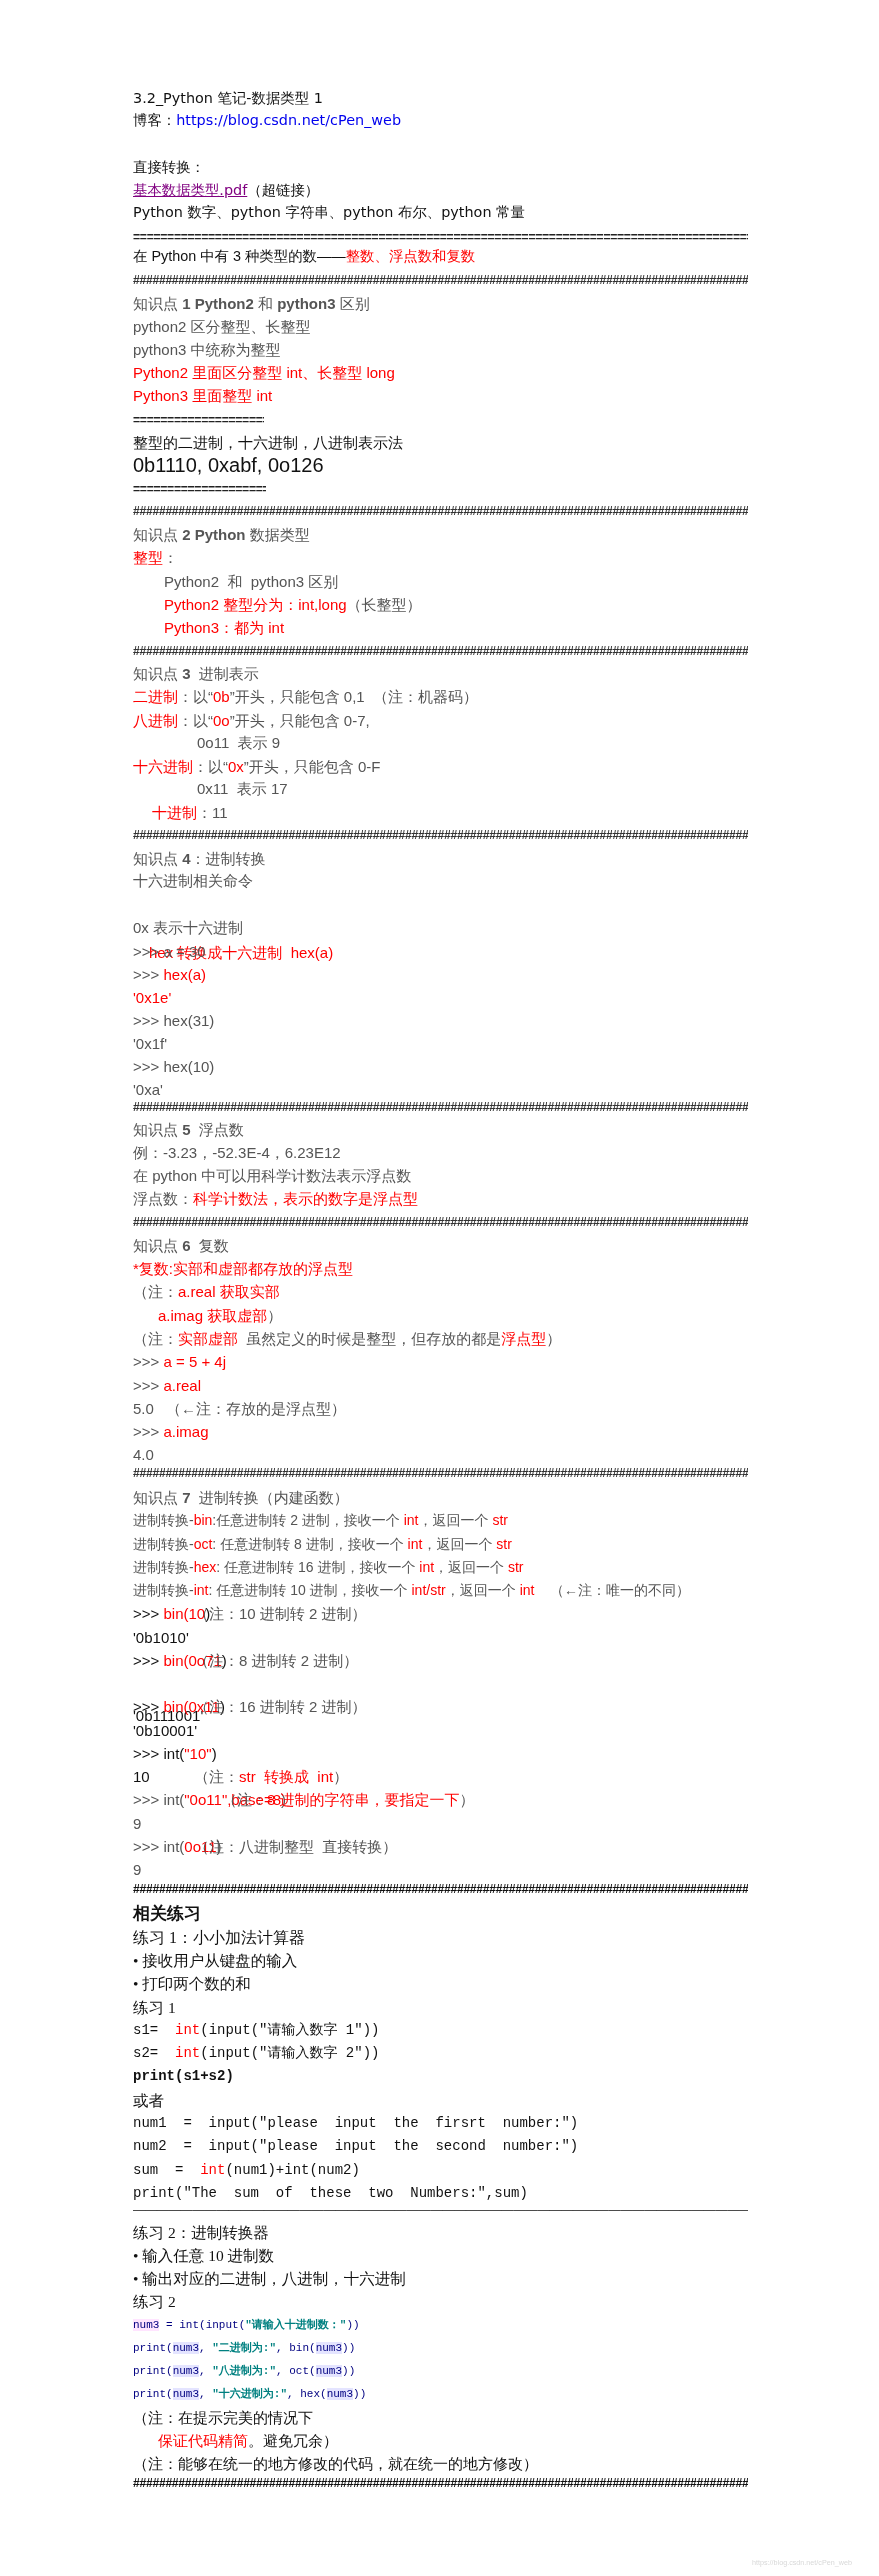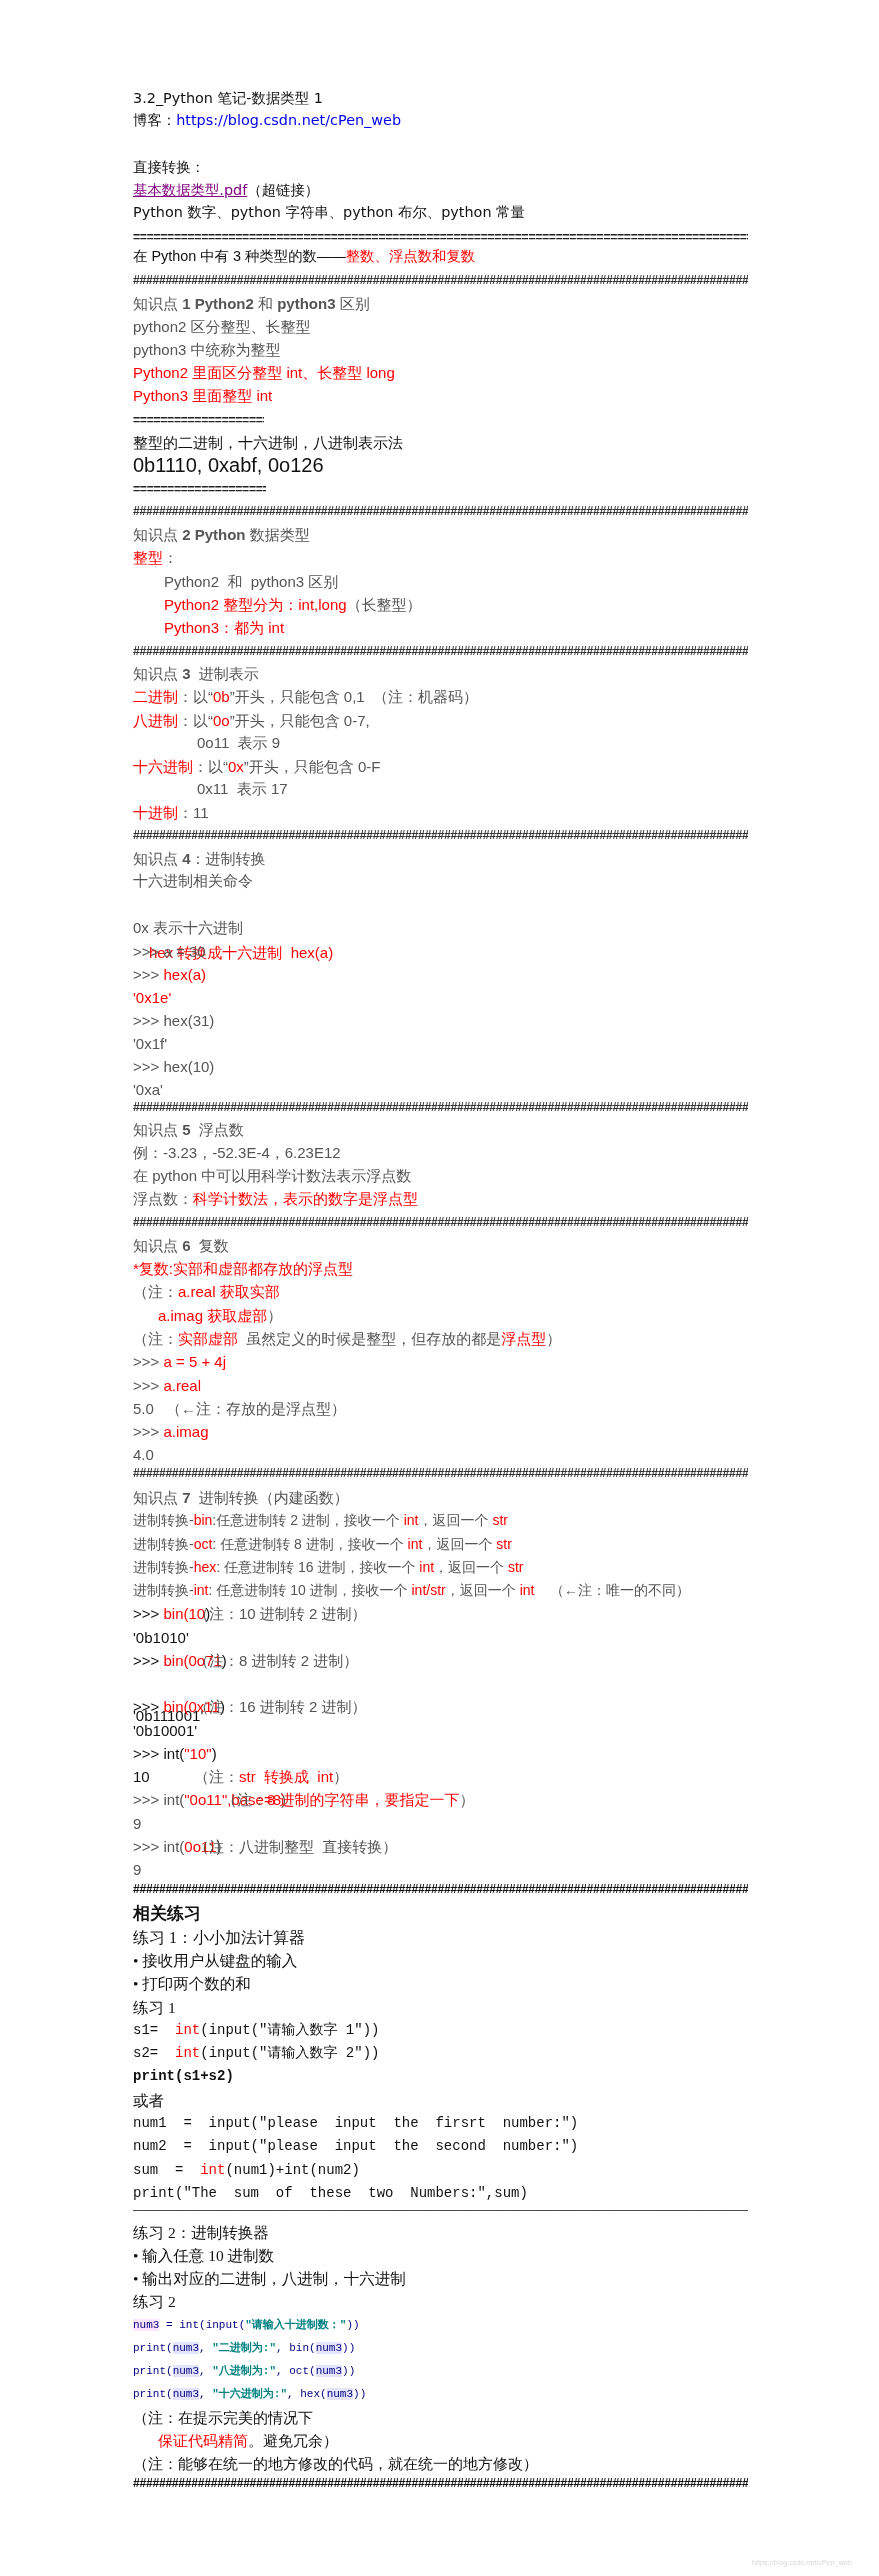--- a/index.html
+++ b/index.html
@@ -67,21 +67,21 @@
   <div class="ln red ind1" style="top:618px;">Python3：都为 int</div>
 
   <div class="divider hash" style="top:644px;">##################################################################################################</div>
 
   <div class="ln gray" style="top:664px;"><span>知识点 </span><span class="bold">3</span><span>  进制表示</span></div>
   <div class="ln gray" style="top:687px;text-align:center;"><span class="red">二进制</span><span>：以“</span><span class="red">0b</span><span>”开头，只能包含 0,1  （注：机器码）</span></div>
   <div class="ln gray" style="top:711px;"><span class="red">八进制</span><span>：以“</span><span class="red">0o</span><span>”开头，只能包含 0-7,</span></div>
   <div class="ln gray ind2" style="top:733px;">0o11  表示 9</div>
   <div class="ln gray" style="top:757px;"><span class="red">十六进制</span><span>：以“</span><span class="red">0x</span><span>”开头，只能包含 0-F</span></div>
   <div class="ln gray ind2" style="top:779px;">0x11  表示 17</div>
-  <div class="ln gray" style="top:803px;"><span class="red">十进制</span><span>：11</span></div>
+  <div class="ln gray" style="top:803px;margin-left:19px;"><span class="red">十进制</span><span>：11</span></div>
 
   <div class="divider hash" style="top:828px;">##################################################################################################</div>
 
   <div class="ln gray" style="top:849px;"><span>知识点 </span><span class="bold">4</span><span>：进制转换</span></div>
   <div class="ln gray" style="top:872px;font-family:Liberation Serif, serif;">十六进制相关命令</div>
   <div class="ln red" style="top:943px;margin-left:16px;">hex 转换成十六进制  hex(a)</div>
   <div class="ln gray" style="top:918px;">0x 表示十六进制</div>
   <div class="ln gray" style="top:942px;"><span>&gt;&gt;&gt; </span><span>a = 30</span></div>
   <div class="ln gray" style="top:965px;"><span>&gt;&gt;&gt; </span><span class="red">hex(a)</span></div>
   <div class="ln red" style="top:988px;">'0x1e'</div>

